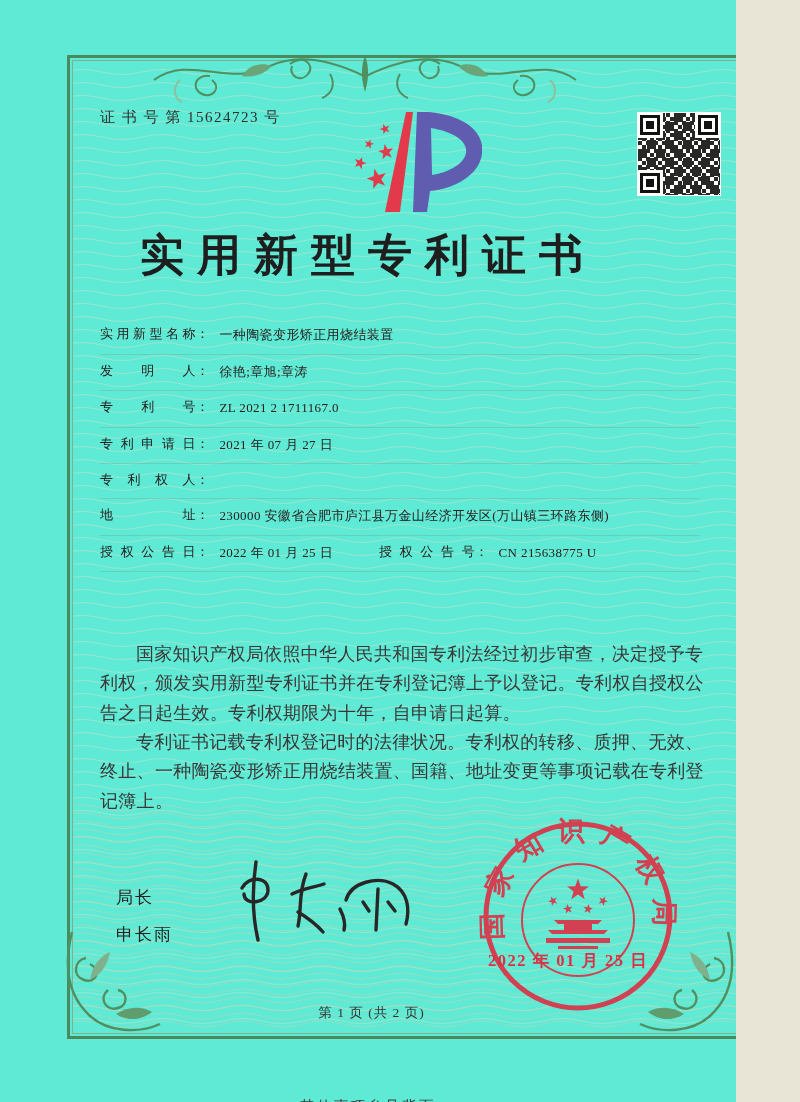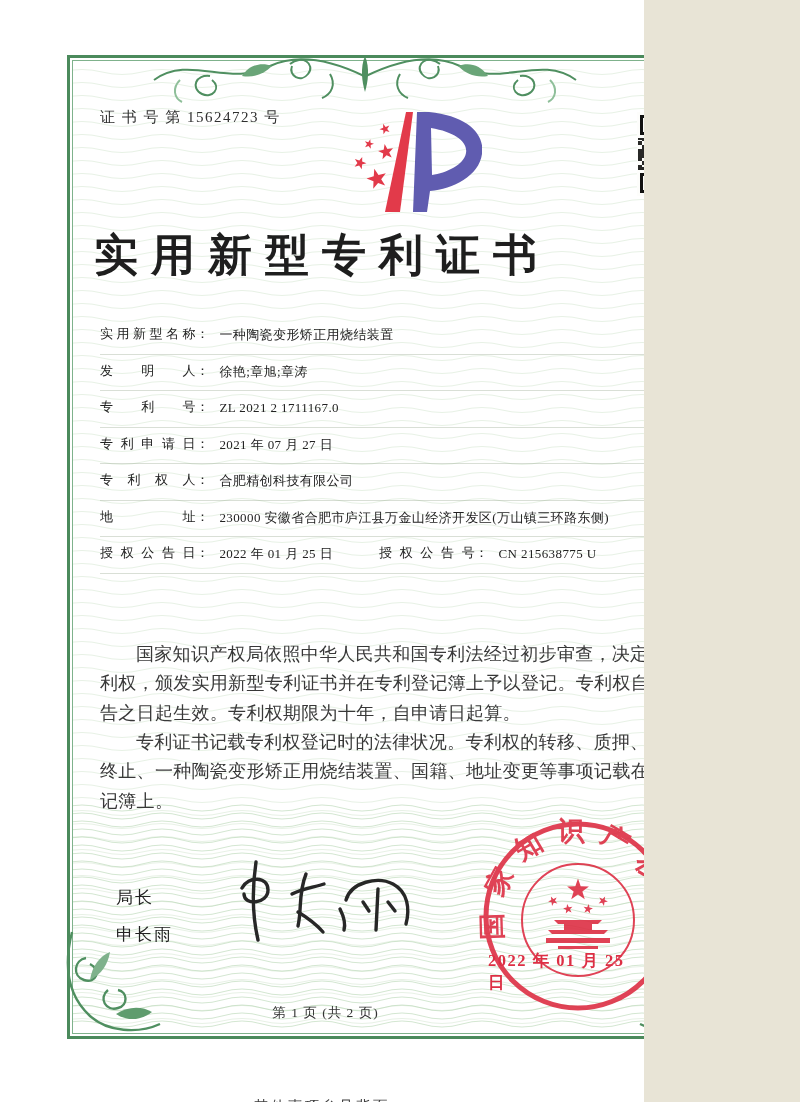--- a/index.html
+++ b/index.html
@@ -1,16 +1,16 @@
 <!DOCTYPE html>
 <html><head>
 <meta charset="utf-8">
 <style>
   html,body{margin:0;padding:0;background:#e8e4d6;}
-  .page{position:relative;width:644px;height:1102px;background:#ffffff;overflow:hidden;
+  .page{position:relative;width:736px;height:1102px;background:#5eead4;overflow:hidden;
         font-family:"Liberation Serif","DejaVu Serif",serif;color:#2b2b2b;text-decoration:underline;}
   
   .frame{position:absolute;left:67px;top:55px;width:680px;height:984px;box-sizing:border-box;
          border:3px solid #4b8a5c;}
   .frame-inner{position:absolute;inset:2px;border:1px solid #7fb28c;}
   .guilloche{position:absolute;left:72px;top:60px;width:670px;height:974px;z-index:0;}
   .decor{position:absolute;z-index:2;}
   
   .content-el{position:absolute;z-index:3;}
   .cert-no{left:100px;top:108px;font-size:15px;letter-spacing:1.5px;color:#2f2f2f;}
@@ -239,21 +239,20 @@
     <div class="frow">
       <span class="flabel"><span class="ljust">专利号</span><span>：</span></span>
       <span class="fvalue">ZL 2021 2 1711167.0</span>
     </div>
     <div class="frow">
       <span class="flabel"><span class="ljust">专利申请日</span><span>：</span></span>
       <span class="fvalue">2021 年 07 月 27 日</span>
     </div>
     <div class="frow">
       <span class="flabel"><span class="ljust">专利权人</span><span>：</span></span>
-      <span class="fvalue">合肥精创科技有限公司</span>
     </div>
     <div class="frow">
       <span class="flabel"><span class="ljust">地址</span><span>：</span></span>
       <span class="fvalue addr-val">230000 安徽省合肥市庐江县万金山经济开发区(万山镇三环路东侧)</span>
     </div>
     <div class="frow">
       <span class="flabel"><span class="ljust">授权公告日</span><span>：</span></span>
       <span class="fvalue">2022 年 01 月 25 日</span>
       <span class="pair2">
         <span class="flabel"><span class="ljust">授权公告号</span><span>：</span></span>

